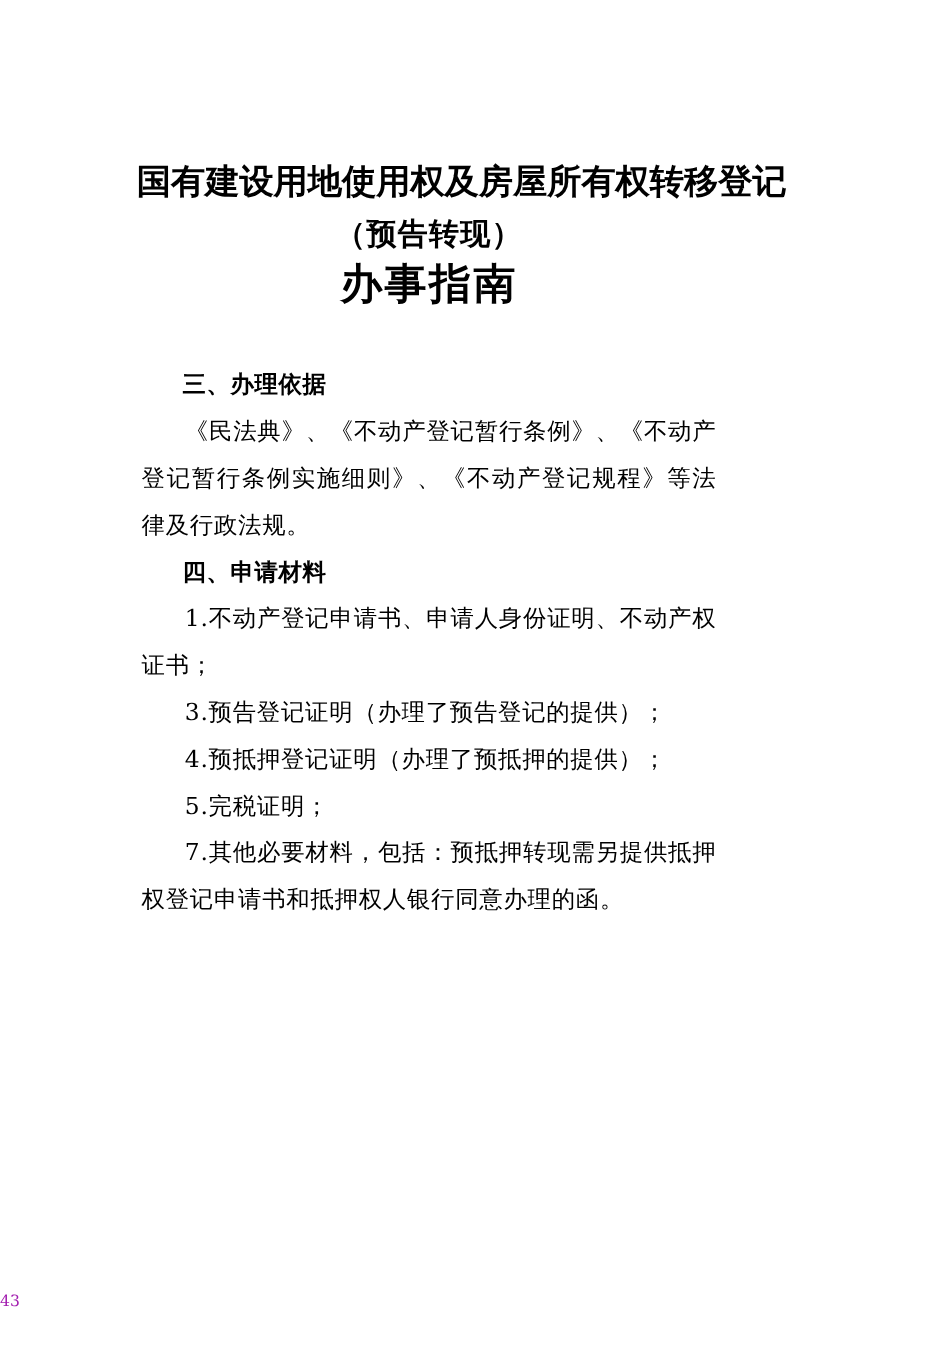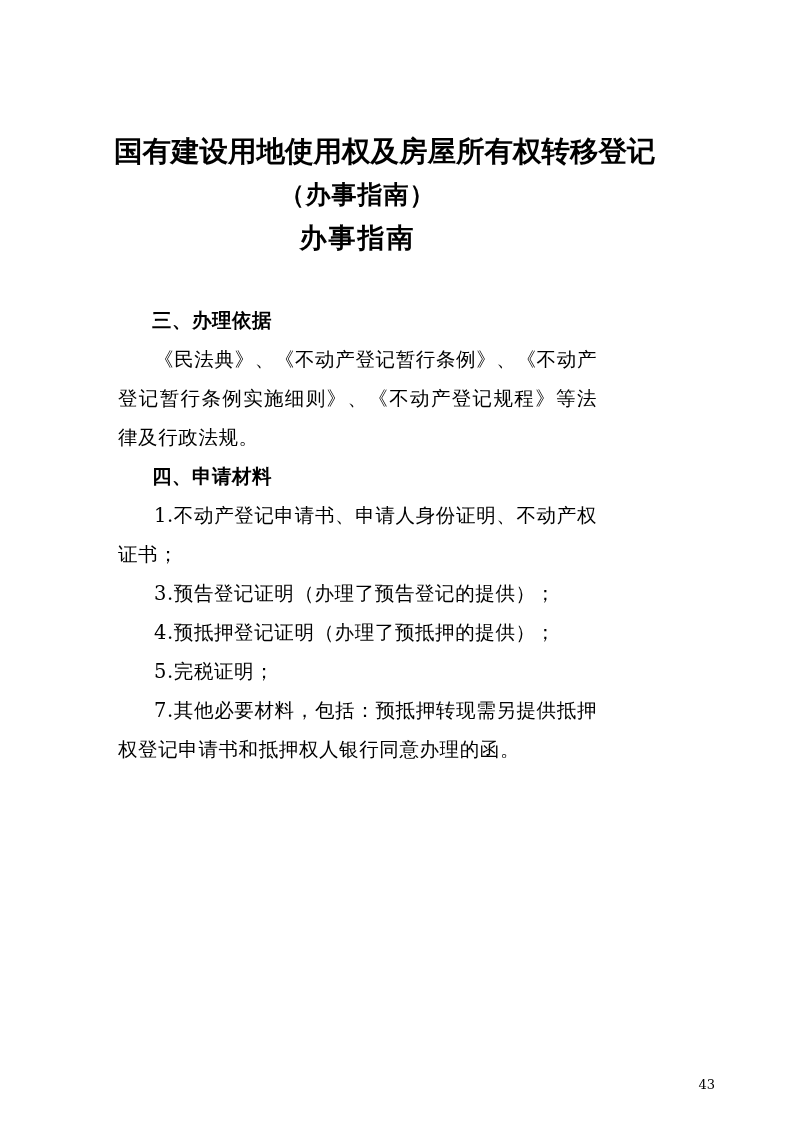--- a/index.html
+++ b/index.html
@@ -37,21 +37,21 @@
   }
   .title-line-1 {
     font-size: 28.5px;
     margin-left: -4px;
   }
   .title-line-2 {
     font-size: 25px;
     letter-spacing: 1px;
   }
   .title-line-3 {
-    font-size: 27px;
+    font-size: 35px;
     letter-spacing: 2px;
   }
   .body-block {
     margin-top: 42px;
   }
   .section-heading {
     font-family: "DejaVu Sans", "Liberation Sans", sans-serif;
     font-weight: bold;
     font-size: 19.5px;
     line-height: 39px;
@@ -72,34 +72,34 @@
     line-height: 39px;
     text-indent: 36px;
     text-align: justify;
     letter-spacing: 0.6px;
   }
   .page-number {
     position: absolute;
     left: 0;
     right: 0;
     bottom: 70px;
-    text-align: right;
+    text-align: left;
     font-family: "DejaVu Serif", "Liberation Serif", serif;
     font-size: 13px;
-    color: #000000;
+    color: #a21caf;
   }
 </style>
 </head>
 <body>
 
 <div class="page">
 
   <div class="title-block">
     <div class="title-line title-line-1">国有建设用地使用权及房屋所有权转移登记</div>
-    <div class="title-line title-line-2">（办事指南）</div>
+    <div class="title-line title-line-2">（预告转现）</div>
     <div class="title-line title-line-3">办事指南</div>
   </div>
 
   <div class="body-block">
 
 
 
     <div class="section">
       <div class="section-heading">三、办理依据</div>
       <div class="para">《民法典》、《不动产登记暂行条例》、《不动产登记暂行条例实施细则》、《不动产登记规程》等法律及行政法规。</div>

